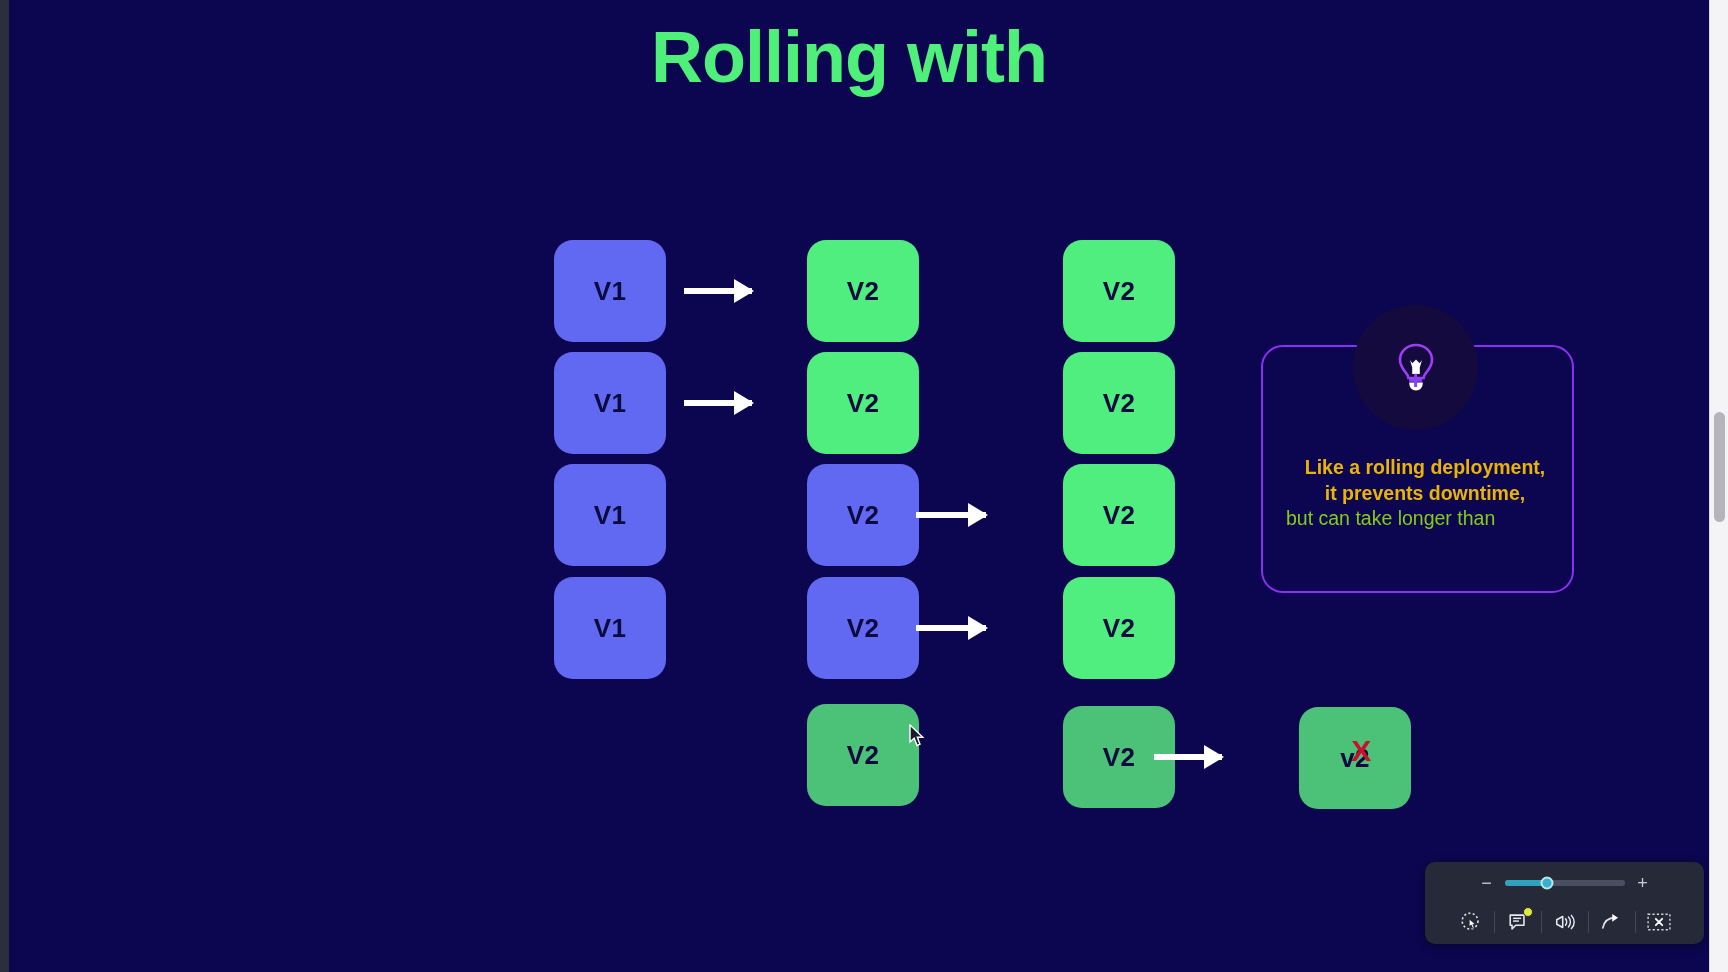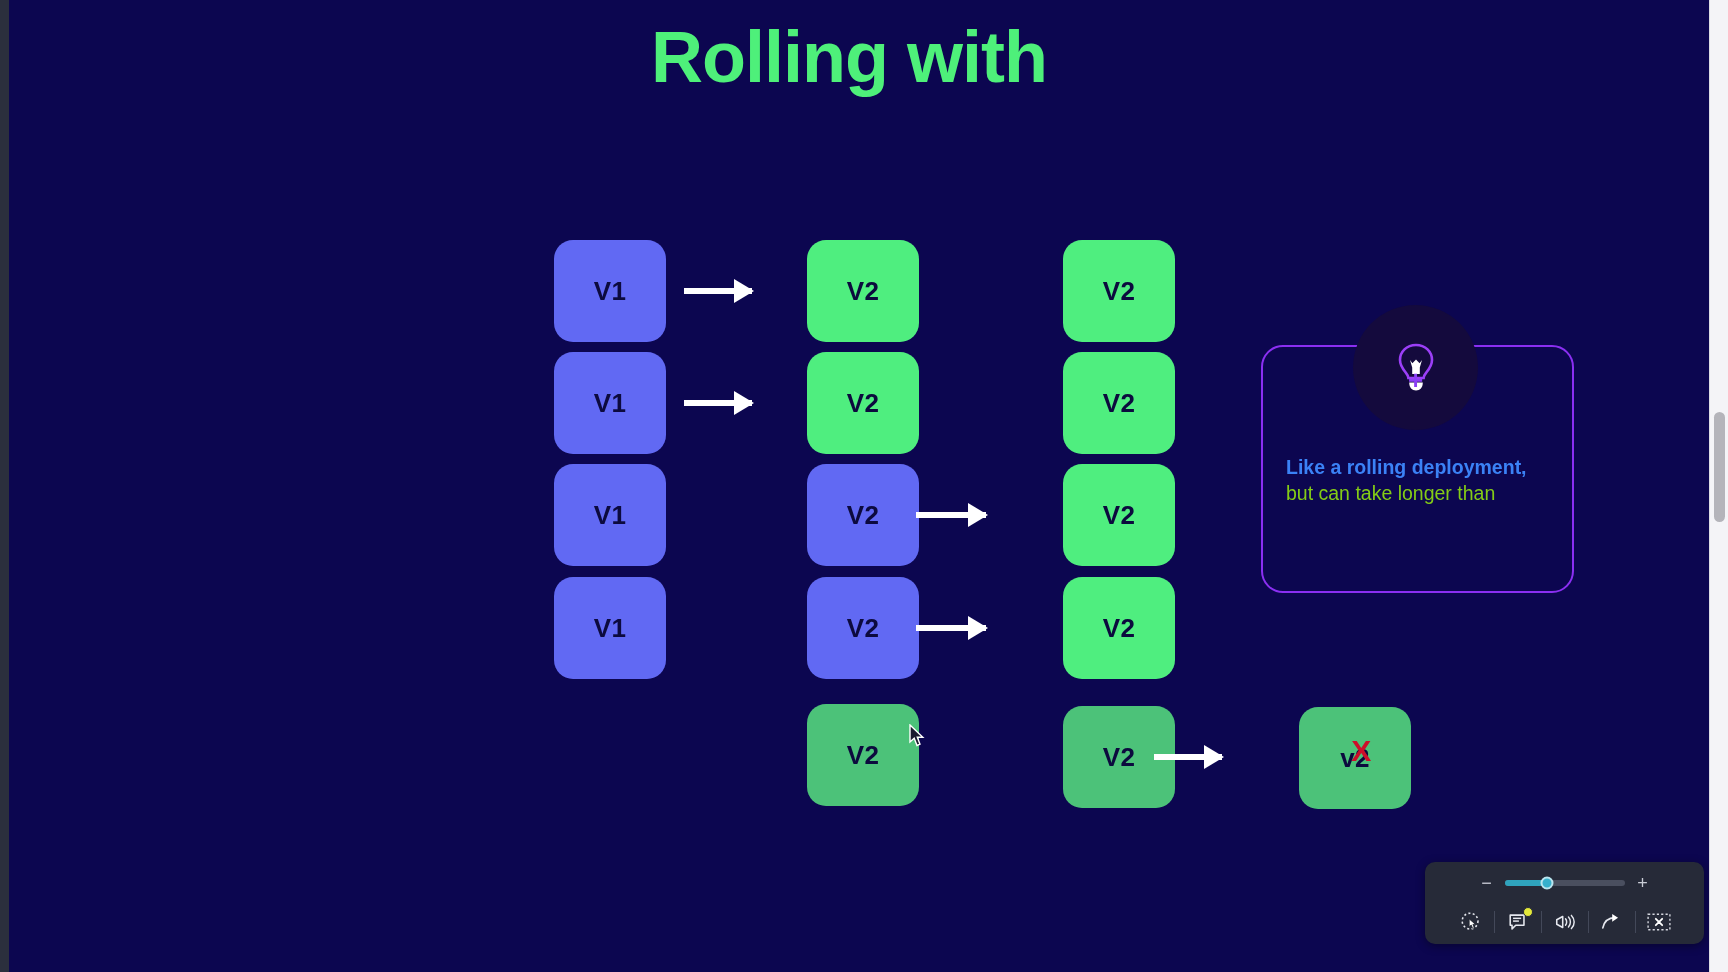--- a/index.html
+++ b/index.html
@@ -106,21 +106,21 @@
     background:transparent;
   }
   .callout-text{
     position:absolute;
     left:1277px; top:455px;
     width:278px;
     font-size:19.5px;
     font-weight:bold;
     line-height:1.32;
   }
-  .callout-text .hl{ color:#3b82f6; display:block; }
+  .callout-text .hl{ color:#eab308; display:block;text-align:center; }
   .callout-text .plain{ color:#84cc16; font-weight:normal; display:block; }
 
   .bulb-circle{
     position:absolute;
     left:1344px; top:305px;
     width:125px; height:125px;
     border-radius:50%;
     background:#140a3d;
     display:flex; align-items:center; justify-content:center;
     flex-direction:column;
@@ -292,20 +292,21 @@
           <path d="M23 5 C13.6 5 7 11.8 7 20 C7 25.6 10 29.2 12.6 32.4 C14.2 34.4 15.4 36 15.4 38 L30.6 38 C30.6 36 31.8 34.4 33.4 32.4 C36 29.2 39 25.6 39 20 C39 11.8 32.4 5 23 5 Z" stroke="#9b3ff7" stroke-width="2.6" fill="none"></path>
           <path d="M17 20 L19.2 27.5 L19.2 34 L26.8 34 L26.8 27.5 L29 20 L26.6 23.2 L23 19.4 L19.4 23.2 Z" fill="#ffffff"></path>
           <path d="M16.2 42.5 L29.8 42.5 C29.8 47.6 27 50.5 23 50.5 C19 50.5 16.2 47.6 16.2 42.5 Z" fill="#ffffff"></path>
         </svg>
       </span>
       <span class="bulb-plus">+</span>
     </div>
 
     <div class="callout-text">
       <span class="hl">Like a rolling deployment,</span>
+      <span class="hl">it prevents downtime,</span>
       <span class="plain">but can take longer than</span>
     </div>
 
     <span class="cursor">
       <svg width="18" height="24" viewBox="0 0 18 24">
         <path d="M1 1 L1 18 L5.2 14.2 L8 21.5 L11 20.2 L8.3 13.2 L13.8 13.2 Z" fill="#1a1a2e" stroke="#ffffff" stroke-width="1.4"></path>
       </svg>
     </span>
 
     <div class="toolbar">

